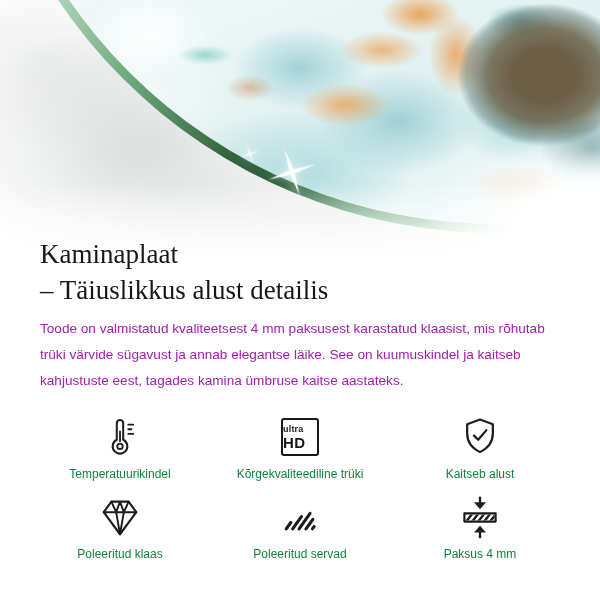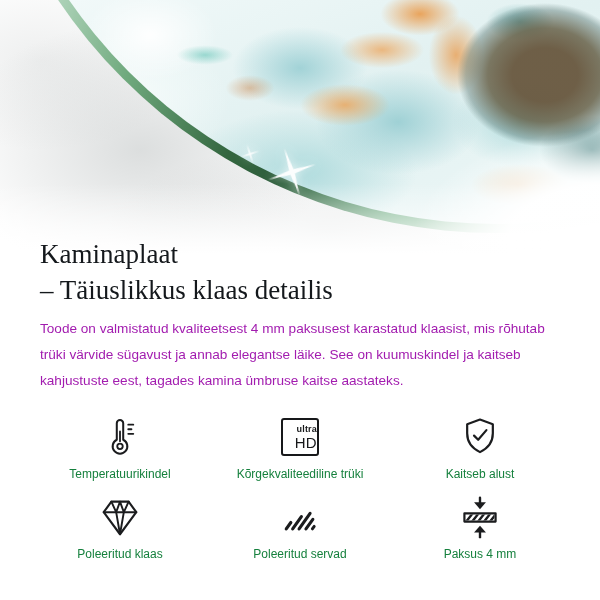--- a/index.html
+++ b/index.html
@@ -77,25 +77,25 @@
     display:grid;grid-template-columns:repeat(3,1fr);
     margin:20px 30px 0 30px;row-gap:13px;
   }
   .feature{display:flex;flex-direction:column;align-items:center;}
   .icon-box{height:46px;display:flex;align-items:center;justify-content:center;}
   .feature-label{margin-top:7px;font-size:12px;color:#15803d;white-space:nowrap;}
   .icon-stroke{stroke:#1b1c1e;fill:none;stroke-linecap:round;stroke-linejoin:round;}
   .icon-fill{fill:#1b1c1e;stroke:none;}
   .uhd-box{
     width:34px;height:34px;border:2.5px solid #17181a;border-radius:3px;
-    display:flex;flex-direction:column;align-items:flex-end;justify-content:center;
+    display:flex;flex-direction:column;align-items:flex-start;justify-content:center;
     color:#17181a;line-height:1;
   }
   .uhd-top{font-size:9px;font-weight:700;letter-spacing:.2px;}
-  .uhd-bottom{font-size:15px;font-weight:400;margin-top:1px;letter-spacing:.3px;}
+  .uhd-bottom{font-size:15px;font-weight:700;margin-top:1px;letter-spacing:.3px;}
 </style>
 </head>
 <body>
 
 <div class="page">
 
   <div class="hero">
     <div class="hero-shadow"></div>
     <div class="plate-edge"></div>
     <div class="plate-art"></div>
@@ -108,21 +108,21 @@
     <div class="sparkle sparkle-small">
       <svg viewBox="0 0 56 56" width="22" height="22">
         <path d="M28 2 L30.4 25.6 L54 28 L30.4 30.4 L28 54 L25.6 30.4 L2 28 L25.6 25.6 Z" fill="#ffffff"></path>
       </svg>
     </div>
   </div>
 
   <div class="content">
     <h1 class="heading">
       <span>Kaminaplaat</span><br>
-      <span>– Täiuslikkus klaas detailis</span>
+      <span>– Täiuslikkus alust detailis</span>
     </h1>
 
     <p class="description">Toode on valmistatud kvaliteetsest 4 mm paksusest karastatud klaasist, mis rõhutab trüki värvide sügavust ja annab elegantse läike. See on kuumuskindel ja kaitseb kahjustuste eest, tagades kamina ümbruse kaitse aastateks.</p>
 
     <div class="features">
 
       <div class="feature">
         <div class="icon-box">
           <svg viewBox="0 0 48 48" width="44" height="44">
             <path class="icon-stroke" stroke-width="2.2" d="M20.5 9 a3.5 3.5 0 0 1 7 0 V27 a8 8 0 1 1 -7 0 Z"></path>

